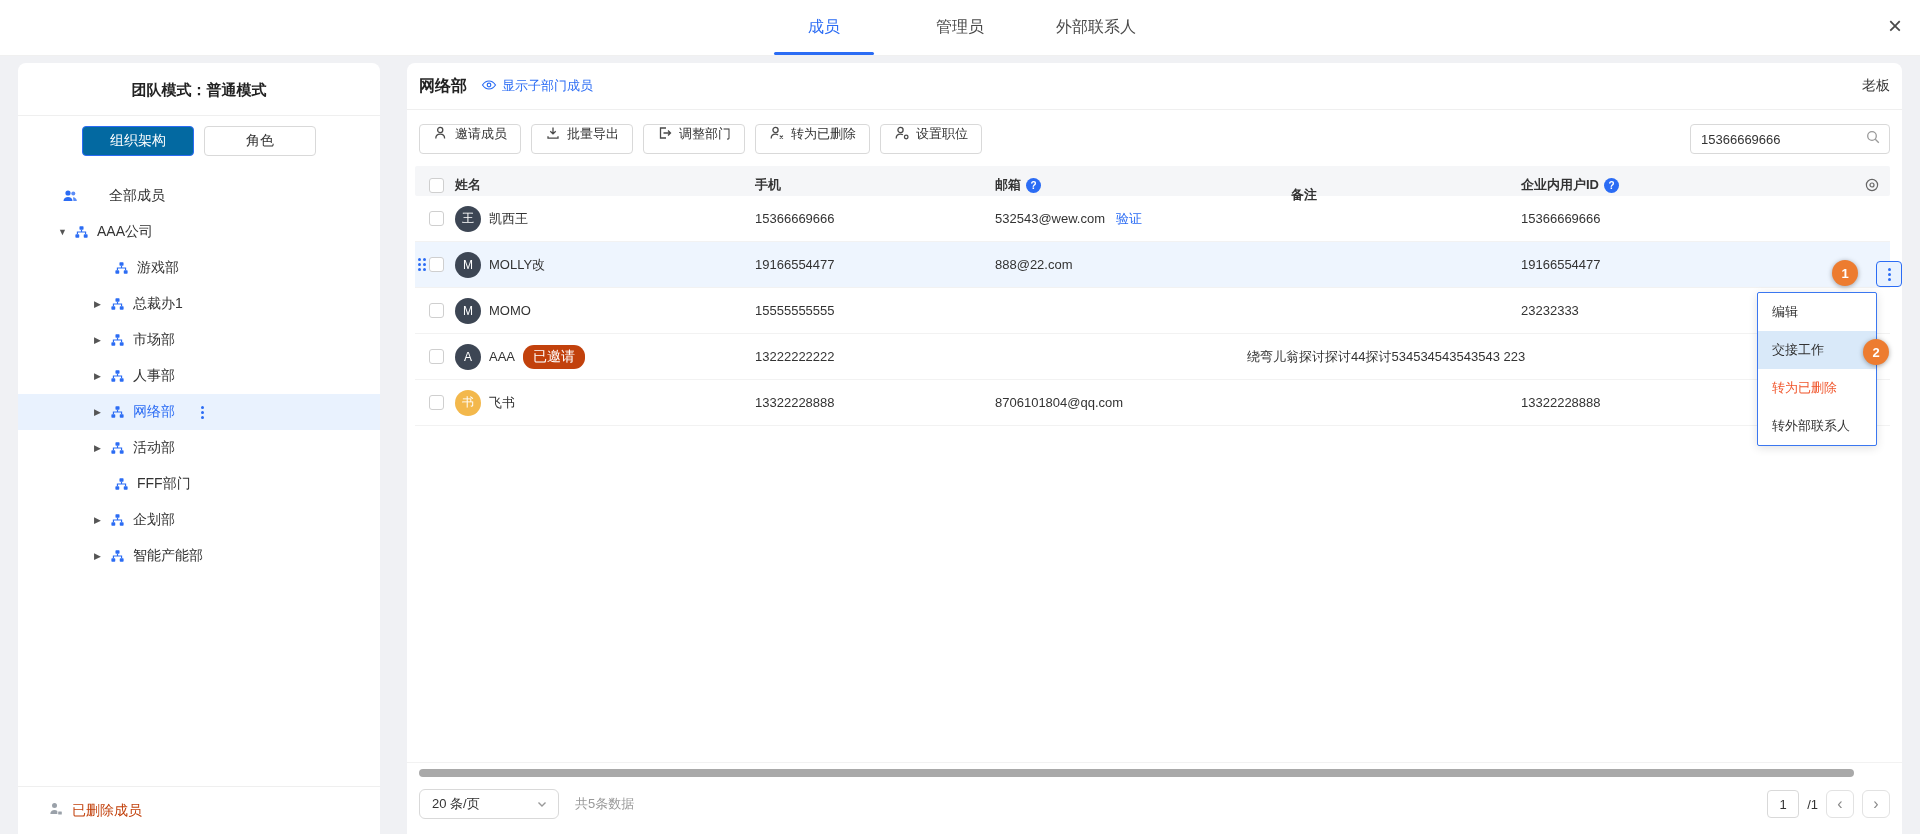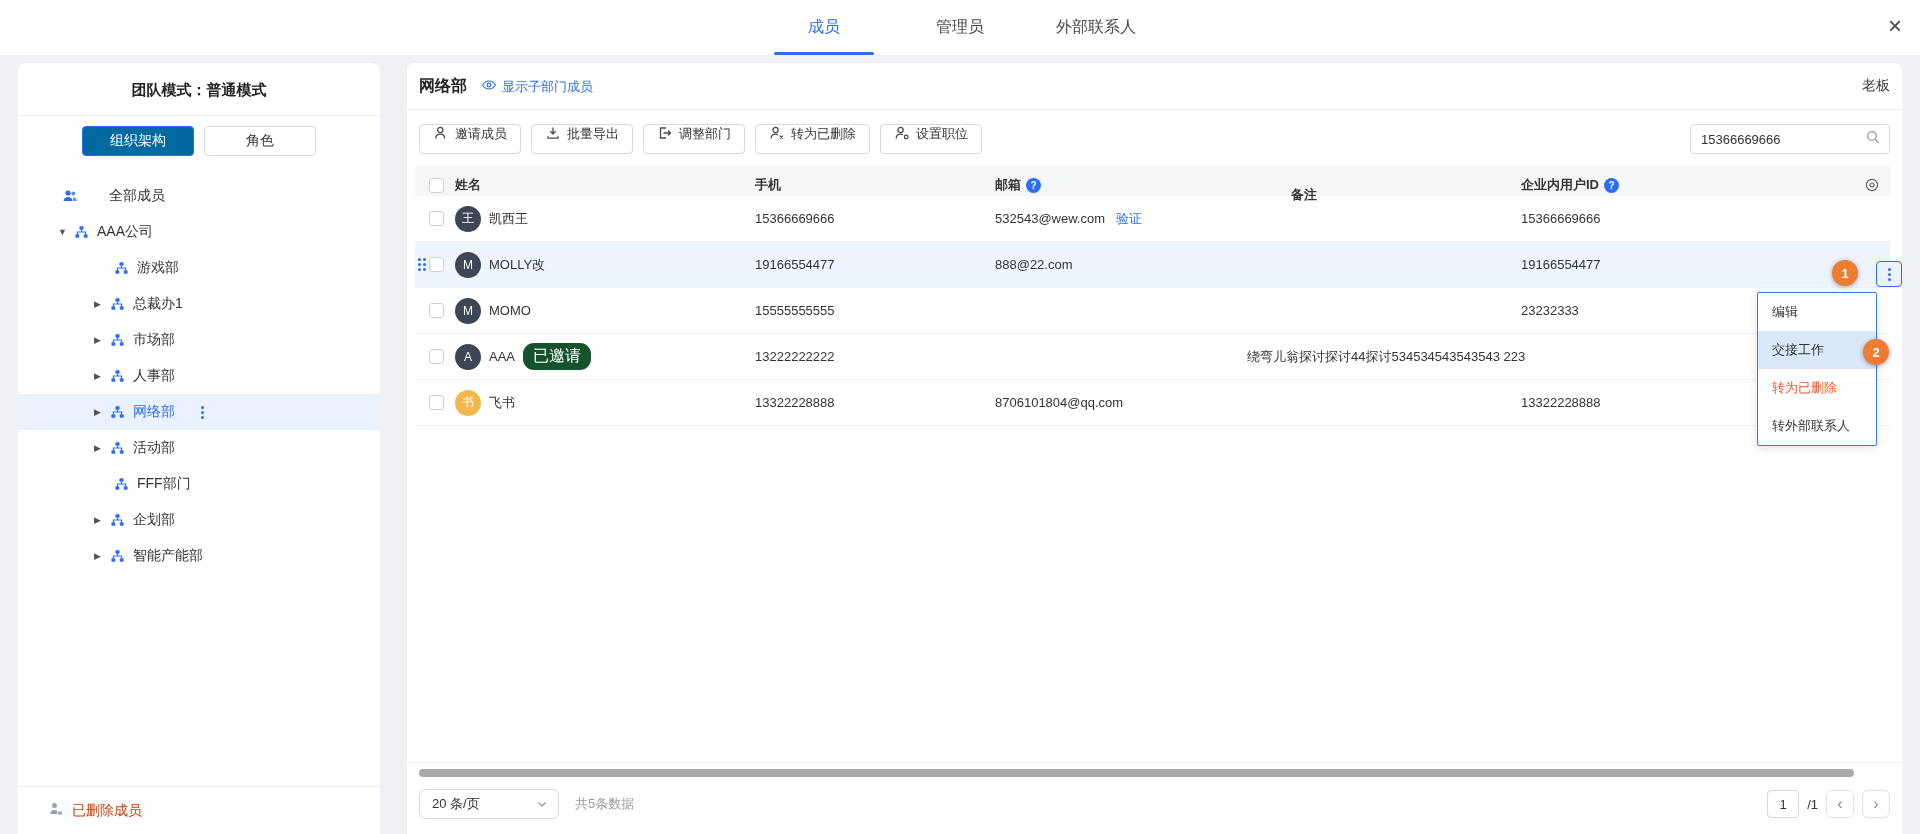--- a/index.html
+++ b/index.html
@@ -34,21 +34,21 @@
   .caret { width:16px; font-size:9px; color:#555; flex:0 0 16px; }
   .dept-ic { margin-right:8px; display:inline-flex; flex:0 0 auto; }
   .vdots { display:flex; flex-direction:column; gap:2px; margin-left:26px; cursor:pointer; }
   .vdots i { width:3px; height:3px; border-radius:50%; background:#2b6cf4; }
   .side-footer { border-top:1px solid #efefef; height:48px; display:flex; align-items:center; gap:8px; padding-left:30px; color:#c2410c; font-size:14px; cursor:pointer; }
 
   
   .main-card { position:absolute; left:407px; top:63px; right:18px; bottom:0; background:#fff; border-radius:8px 8px 0 0; }
   .main-head { height:47px; display:flex; align-items:center; padding:0 12px; border-bottom:1px solid #efefef; }
   .dept-title { font-size:16px; font-weight:bold; color:#222; }
-  .show-sub { margin-left:14px; display:flex; align-items:flex-end; gap:5px; color:#2b6cf4; font-size:13px; cursor:pointer; }
+  .show-sub { margin-left:14px; display:flex; align-items:center; gap:5px; color:#2b6cf4; font-size:13px; cursor:pointer; }
   .boss { margin-left:auto; font-size:14px; color:#333; cursor:pointer; }
 
   .toolbar { display:flex; align-items:center; padding:14px 12px 0; }
   .tbtn { height:30px; padding:0 13px; border:1px solid #d9d9d9; border-radius:4px; background:#fff; font-size:13px; color:#333; display:flex; align-items:flex-start; gap:6px; margin-right:10px; cursor:pointer; }
   .tbtn svg { stroke:#4a4a4a; }
   .search-box { margin-left:auto; width:200px; height:30px; border:1px solid #d9d9d9; border-radius:4px; display:flex; align-items:center; padding:0 8px 0 10px; }
   .search-box input { border:none; outline:none; flex:1; font-size:13px; color:#333; font-family:inherit; min-width:0; }
 
   .table { margin:12px 12px 0 8px; }
   .t-head, .t-row { display:grid; grid-template-columns:14px 26px 292px 240px 260px 270px 290px 1fr; align-items:center; }
@@ -56,21 +56,21 @@
   .t-row { height:46px; border-bottom:1px solid #f2f2f2; font-size:13px; color:#333; }
   .t-row.hl { background:#eef5fe; }
   .cell-pad { padding-left:8px; display:flex; align-items:center; gap:5px; }
   .hdr-remark { padding-left:44px;margin-top:20px; }
   .cell-id { padding-left:4px; }
   .cb { width:15px; height:15px; border:1px solid #cfcfcf; border-radius:3px; background:#fff; display:inline-block; cursor:pointer; }
   .name-cell { display:flex; align-items:center; gap:8px; }
   .avatar { width:26px; height:26px; border-radius:50%; color:#fff; font-size:12px; display:flex; align-items:center; justify-content:center; flex:0 0 26px; }
   .avatar.dark { background:#3d4654; }
   .avatar.yellow { background:#f3b84c; }
-  .pill { background:#14532d; color:#fff; font-size:16px; padding:3px 10px; border-radius:11px; }
+  .pill { background:#c2410c; color:#fff; font-size:14px; padding:3px 10px; border-radius:11px; }
   .verify { color:#2b6cf4; margin-left:6px; cursor:pointer; }
   .remark-cell { white-space:nowrap; overflow:visible; }
   .qmark { width:15px; height:15px; border-radius:50%; background:#2b6cf4; color:#fff; font-size:10px; font-weight:bold; display:inline-flex; align-items:center; justify-content:center; cursor:pointer; }
   .gear-cell { display:flex; justify-content:flex-end; padding-right:10px; }
   .drag-dots { display:grid; grid-template-columns:3px 3px; gap:2px; width:8px; margin-left:3px; cursor:grab; }
   .drag-dots i { width:3px; height:3px; border-radius:50%; background:#2b6cf4; }
 
   
   .more-btn { position:absolute; left:1469px; top:198px; width:26px; height:26px; border:1px solid #2b6cf4; border-radius:4px; background:#e9f2fe; display:flex; align-items:center; justify-content:center; cursor:pointer; z-index:8; }
   .more-btn .vdots { margin-left:0; }

